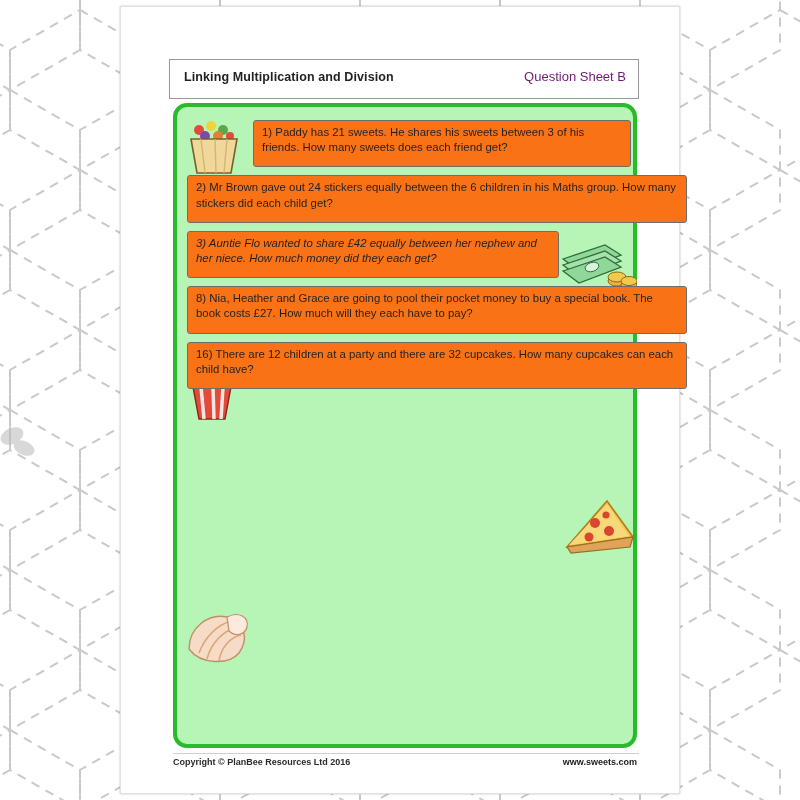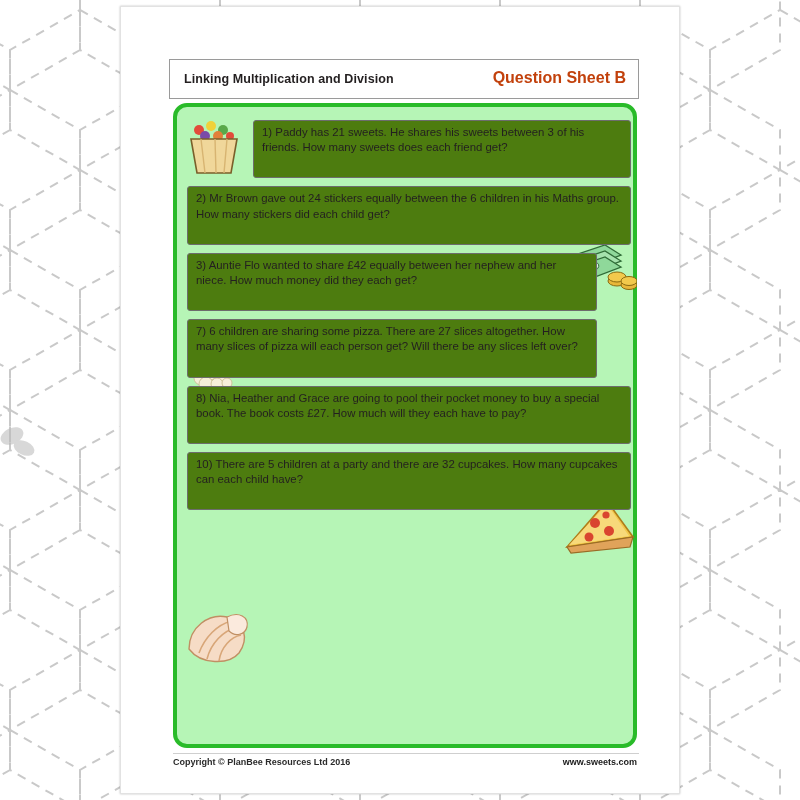--- a/index.html
+++ b/index.html
@@ -59,23 +59,23 @@
     justify-content: space-between;
     align-items: baseline;
   }
   .hdr-title {
     font-size: 12.5px;
     font-weight: bold;
     color: #231f20;
     letter-spacing: 0.1px;
   }
   .hdr-sheet {
-    font-size: 16px;
-    font-weight: bold;
-    color: #c2410c;
+    font-size: 13px;
+    font-weight: normal;
+    color: #701a75;
   }
 
   
   .green-panel {
     position: absolute;
     left: 52px;
     top: 96px;
     width: 464px;
     height: 645px;
     background: #b6f5b6;
@@ -85,40 +85,41 @@
   }
 
   .q-list {
     position: absolute;
     left: 10px;
     top: 13px;
     width: 444px;
   }
 
   .q-box {
-    background: #4d7c0f;
+    background: #f97316;
     border: 1px solid #6d6d6d;
     border-radius: 3px;
     box-sizing: border-box;
     font-size: 11.4px;
     line-height: 15.2px;
     color: #231f20;
-    padding: 4px 8px 22px 8px;
+    padding: 4px 8px 11px 8px;
     margin-bottom: 8px;
     position: relative;
   }
   .q-box.indent-l {
     margin-left: 66px;
     width: 378px;
   }
   .q-box.indent-r {
-    width: 410px;
+    width: 372px;
+    font-style: italic;
   }
   .q-box.full {
-    width: 444px;
+    width: 500px;
   }
 
   
   .footer {
     position: absolute;
     left: 52px;
     right: 42px;
     top: 750px;
     display: flex;
     justify-content: space-between;
@@ -388,23 +389,22 @@
           <path d="M24 50 C28 34 40 22 54 18" fill="none" stroke="#d8a678" stroke-width="1.6"></path>
           <path d="M36 52 C38 38 48 28 58 26" fill="none" stroke="#d8a678" stroke-width="1.6"></path>
           <path d="M44 8 C56 2 66 8 64 18 C62 26 52 28 46 22 Z" fill="#fbeadd" stroke="#c08f63" stroke-width="1.2"></path>
         </svg>
       </div>
 
       <div class="q-list">
         <div class="q-box indent-l">1) Paddy has 21 sweets. He shares his sweets between 3 of his friends. How many sweets does each friend get?</div>
         <div class="q-box full">2) Mr Brown gave out 24 stickers equally between the 6 children in his Maths group. How many stickers did each child get?</div>
         <div class="q-box indent-r">3) Auntie Flo wanted to share £42 equally between her nephew and her niece. How much money did they each get?</div>
-        <div class="q-box indent-r">7) 6 children are sharing some pizza. There are 27 slices altogether. How many slices of pizza will each person get? Will there be any slices left over?</div>
         <div class="q-box full">8) Nia, Heather and Grace are going to pool their pocket money to buy a special book. The book costs £27. How much will they each have to pay?</div>
-        <div class="q-box full">10) There are 5 children at a party and there are 32 cupcakes. How many cupcakes can each child have?</div>
+        <div class="q-box full">16) There are 12 children at a party and there are 32 cupcakes. How many cupcakes can each child have?</div>
       </div>
     </div>
 
     <div class="page-hr"></div>
     <div class="footer">
       <div>Copyright © PlanBee Resources Ltd 2016</div>
       <div class="site">www.sweets.com</div>
     </div>
   </div>
 

